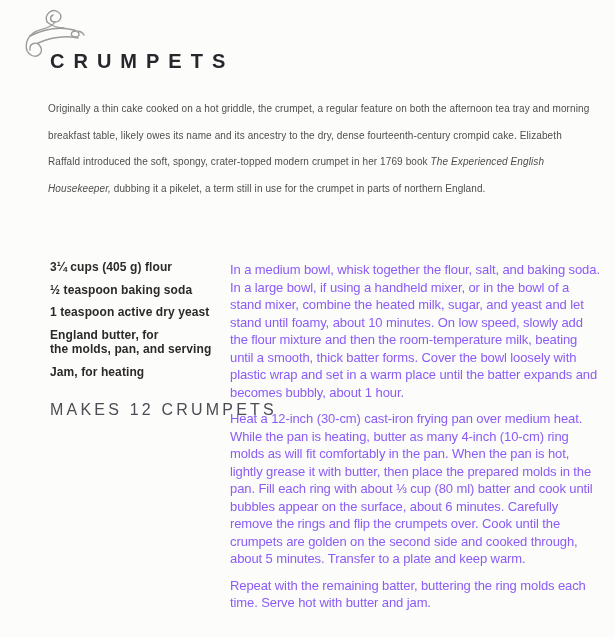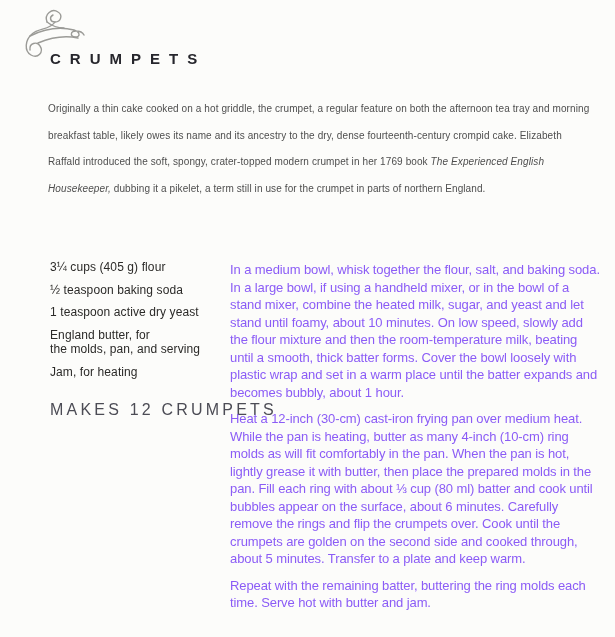--- a/index.html
+++ b/index.html
@@ -20,21 +20,21 @@
     position: absolute;
     left: 14px;
     top: 6px;
     width: 72px;
     height: 54px;
   }
   .title {
     position: absolute;
     left: 50px;
     top: 50px;
-    font-size: 15px;
+    font-size: 20px;
     font-weight: 600;
     letter-spacing: 9px;
     color: #26262c;
     white-space: nowrap;
   }
   .intro {
     position: absolute;
     left: 48px;
     top: 96px;
     width: 542px;
@@ -45,21 +45,21 @@
   }
   .intro .italic { font-style: italic; }
   .ingredients {
     position: absolute;
     left: 50px;
     top: 260px;
     width: 172px;
   }
   .ingredient {
     font-size: 12px;
-    font-weight: normal;
+    font-weight: bold;
     line-height: 14.5px;
     color: #2b2a28;
     margin-bottom: 8px;
     white-space: pre-line;
     letter-spacing: 0.1px;
   }
   .yield {
     margin-top: 22px;
     font-size: 16px;
     letter-spacing: 3.2px;

